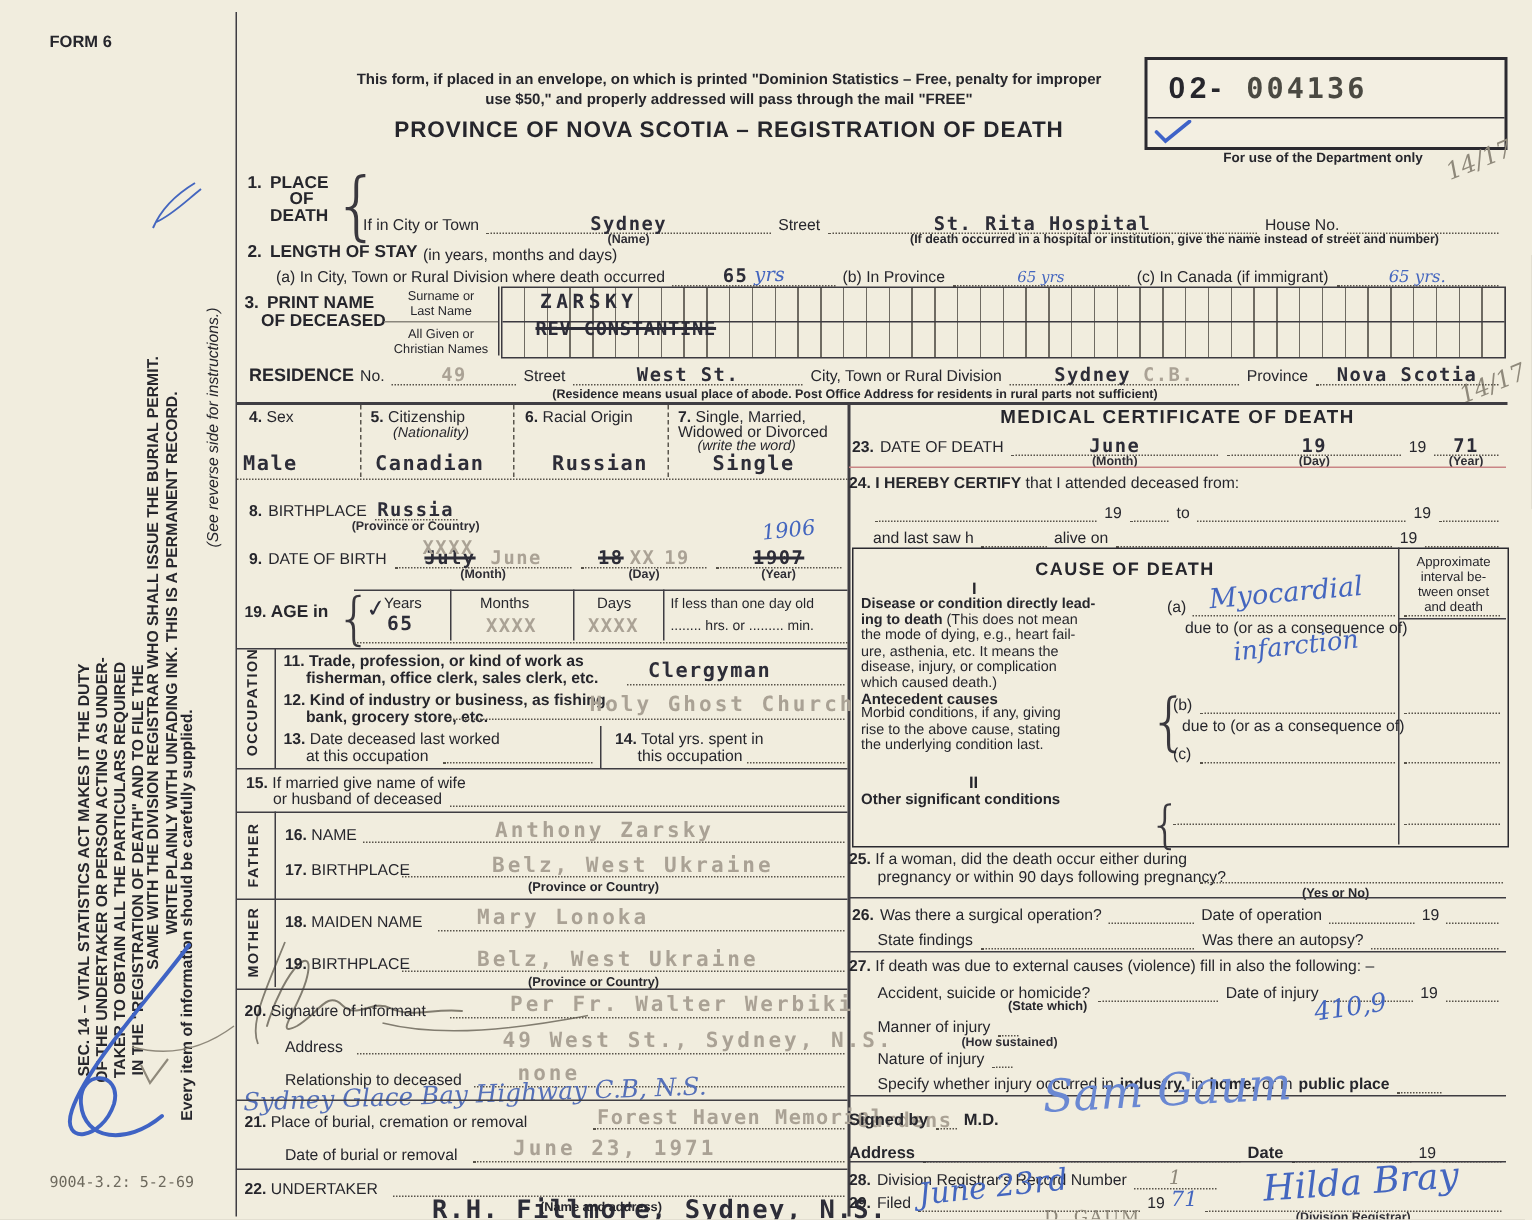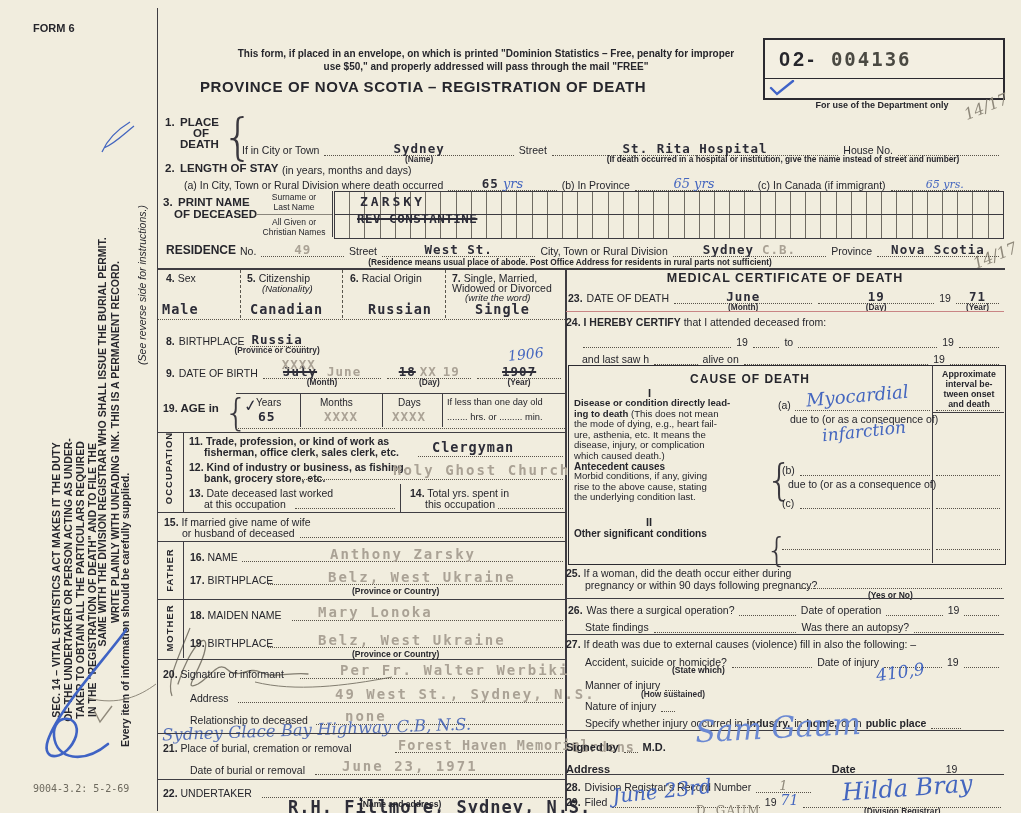--- a/index.html
+++ b/index.html
@@ -60,21 +60,21 @@
     <path d="M18,62 C30,22 52,4 44,32 C38,52 22,70 38,62 C52,54 58,38 68,48 C78,58 88,44 100,50 C114,57 128,50 148,52" fill="none" stroke="#827d70" stroke-width="1.3" stroke-linecap="round"></path>
     <path d="M30,6 C18,36 6,60 12,74" fill="none" stroke="#827d70" stroke-width="1.2"></path>
     <path d="M95,60 C135,70 185,64 232,55" fill="none" stroke="#827d70" stroke-width="1"></path>
   </svg>
   <svg style="position:absolute;left:94px;top:116px" width="50" height="48">
     <path d="M8,36 C14,22 26,12 36,6 M10,32 C20,28 30,18 40,10" fill="none" stroke="#4466bf" stroke-width="1.3"></path>
   </svg>
 
   <div class="al b" style="left:200px;top:48px;width:572px;text-align:center;font-size:10px;white-space:normal">This form, if placed in an envelope, on which is printed "Dominion Statistics – Free, penalty for improper</div>
   <div class="al b" style="left:200px;top:61px;width:572px;text-align:center;font-size:10px;white-space:normal">use $50," and properly addressed will pass through the mail "FREE"</div>
-  <div class="al b" style="left:200px;top:78px;width:572px;text-align:left;font-size:15px;letter-spacing:.6px">PROVINCE OF NOVA SCOTIA – REGISTRATION OF DEATH</div>
+  <div class="al b" style="left:200px;top:78px;width:572px;text-align:center;font-size:15px;letter-spacing:.6px">PROVINCE OF NOVA SCOTIA – REGISTRATION OF DEATH</div>
 
   <div style="position:absolute;left:763px;top:38px;width:238px;height:58px;border:2px solid #2b2a30;background:#f3efe2">
     <div style="height:38px;border-bottom:1.5px solid #2b2a30;display:flex;align-items:center;padding-left:14px">
       <span class="b" style="font-size:20px;letter-spacing:3px">02-</span>
       <span style="font-family:'DejaVu Sans Mono',monospace;font-weight:700;font-size:19px;letter-spacing:2px;color:#4a4942;margin-left:14px">004136</span>
     </div>
     <svg width="26" height="16" style="margin:1px 0 0 4px">
       <path d="M2,8 L8,14 L24,1" fill="none" stroke="#3f63c8" stroke-width="2.4" stroke-linecap="round"></path>
     </svg>
   </div>
@@ -107,21 +107,21 @@
   <span class="al b" style="left:180px;top:162px;font-size:11.5px">LENGTH OF STAY</span>
   <span class="al" style="left:282px;top:164px">(in years, months and days)</span>
   <div class="r" style="left:182px;top:176px;width:820px">
     <span>(a) In City, Town or Rural Division where death occurred</span>
     <span class="f" style="flex:0.55">
         <span class="tv">65</span>
         <span class="hb" style="font-size:13px;margin-left:4px">yrs</span>
       </span>
     <span>(b) In Province</span>
     <span class="f" style="flex:0.6">
-        <span class="hb" style="font-size:13px">65 yrs</span>
+        <span class="hb" style="font-size:10px">65 yrs</span>
       </span>
     <span>(c) In Canada (if immigrant)</span>
     <span class="f" style="flex:0.55">
         <span class="hb" style="font-size:11px">65 yrs.</span>
       </span>
   </div>
 
   <span class="al b" style="left:163px;top:196px;font-size:11.5px">3.</span>
   <span class="al b" style="left:178px;top:196px;font-size:11.5px">PRINT NAME</span>
   <span class="al b" style="left:174px;top:208px;font-size:11.5px">OF DECEASED</span>
@@ -335,21 +335,21 @@
     <span>and last saw h</span>
     <span class="f" style="flex:0.35"></span>
     <span>alive on</span>
     <span class="f" style="flex:1.6"></span>
     <span>19</span>
     <span class="f" style="flex:0.4"></span>
   </div>
 
   <div style="position:absolute;left:568px;top:365px;width:436px;height:198px;border:1.5px solid #2b2a30"></div>
   <div class="ln" style="left:932px;top:365px;width:1px;height:198px"></div>
-  <div class="al small-cap" style="left:936px;top:369px;width:66px;text-align:center;white-space:normal;font-weight:700;font-size:8.8px">
+  <div class="al small-cap" style="left:936px;top:369px;width:66px;text-align:center;white-space:normal;font-weight:400;font-size:8.8px">
     <span>Approximate</span><br>
     <span>interval be-</span><br>
     <span>tween onset</span><br>
     <span>and death</span>
   </div>
   <div class="ln" style="left:932px;top:412px;width:72px;height:1px"></div>
   <div class="al b" style="left:600px;top:372px;width:300px;text-align:center;font-size:12px;letter-spacing:1px">CAUSE OF DEATH</div>
   <span class="al b" style="left:648px;top:387px;font-size:11px">I</span>
   <div class="al" style="left:574px;top:398px;font-size:9.6px;line-height:10.6px;white-space:normal;width:200px">
     <span class="b">Disease or condition directly lead-</span><br>

